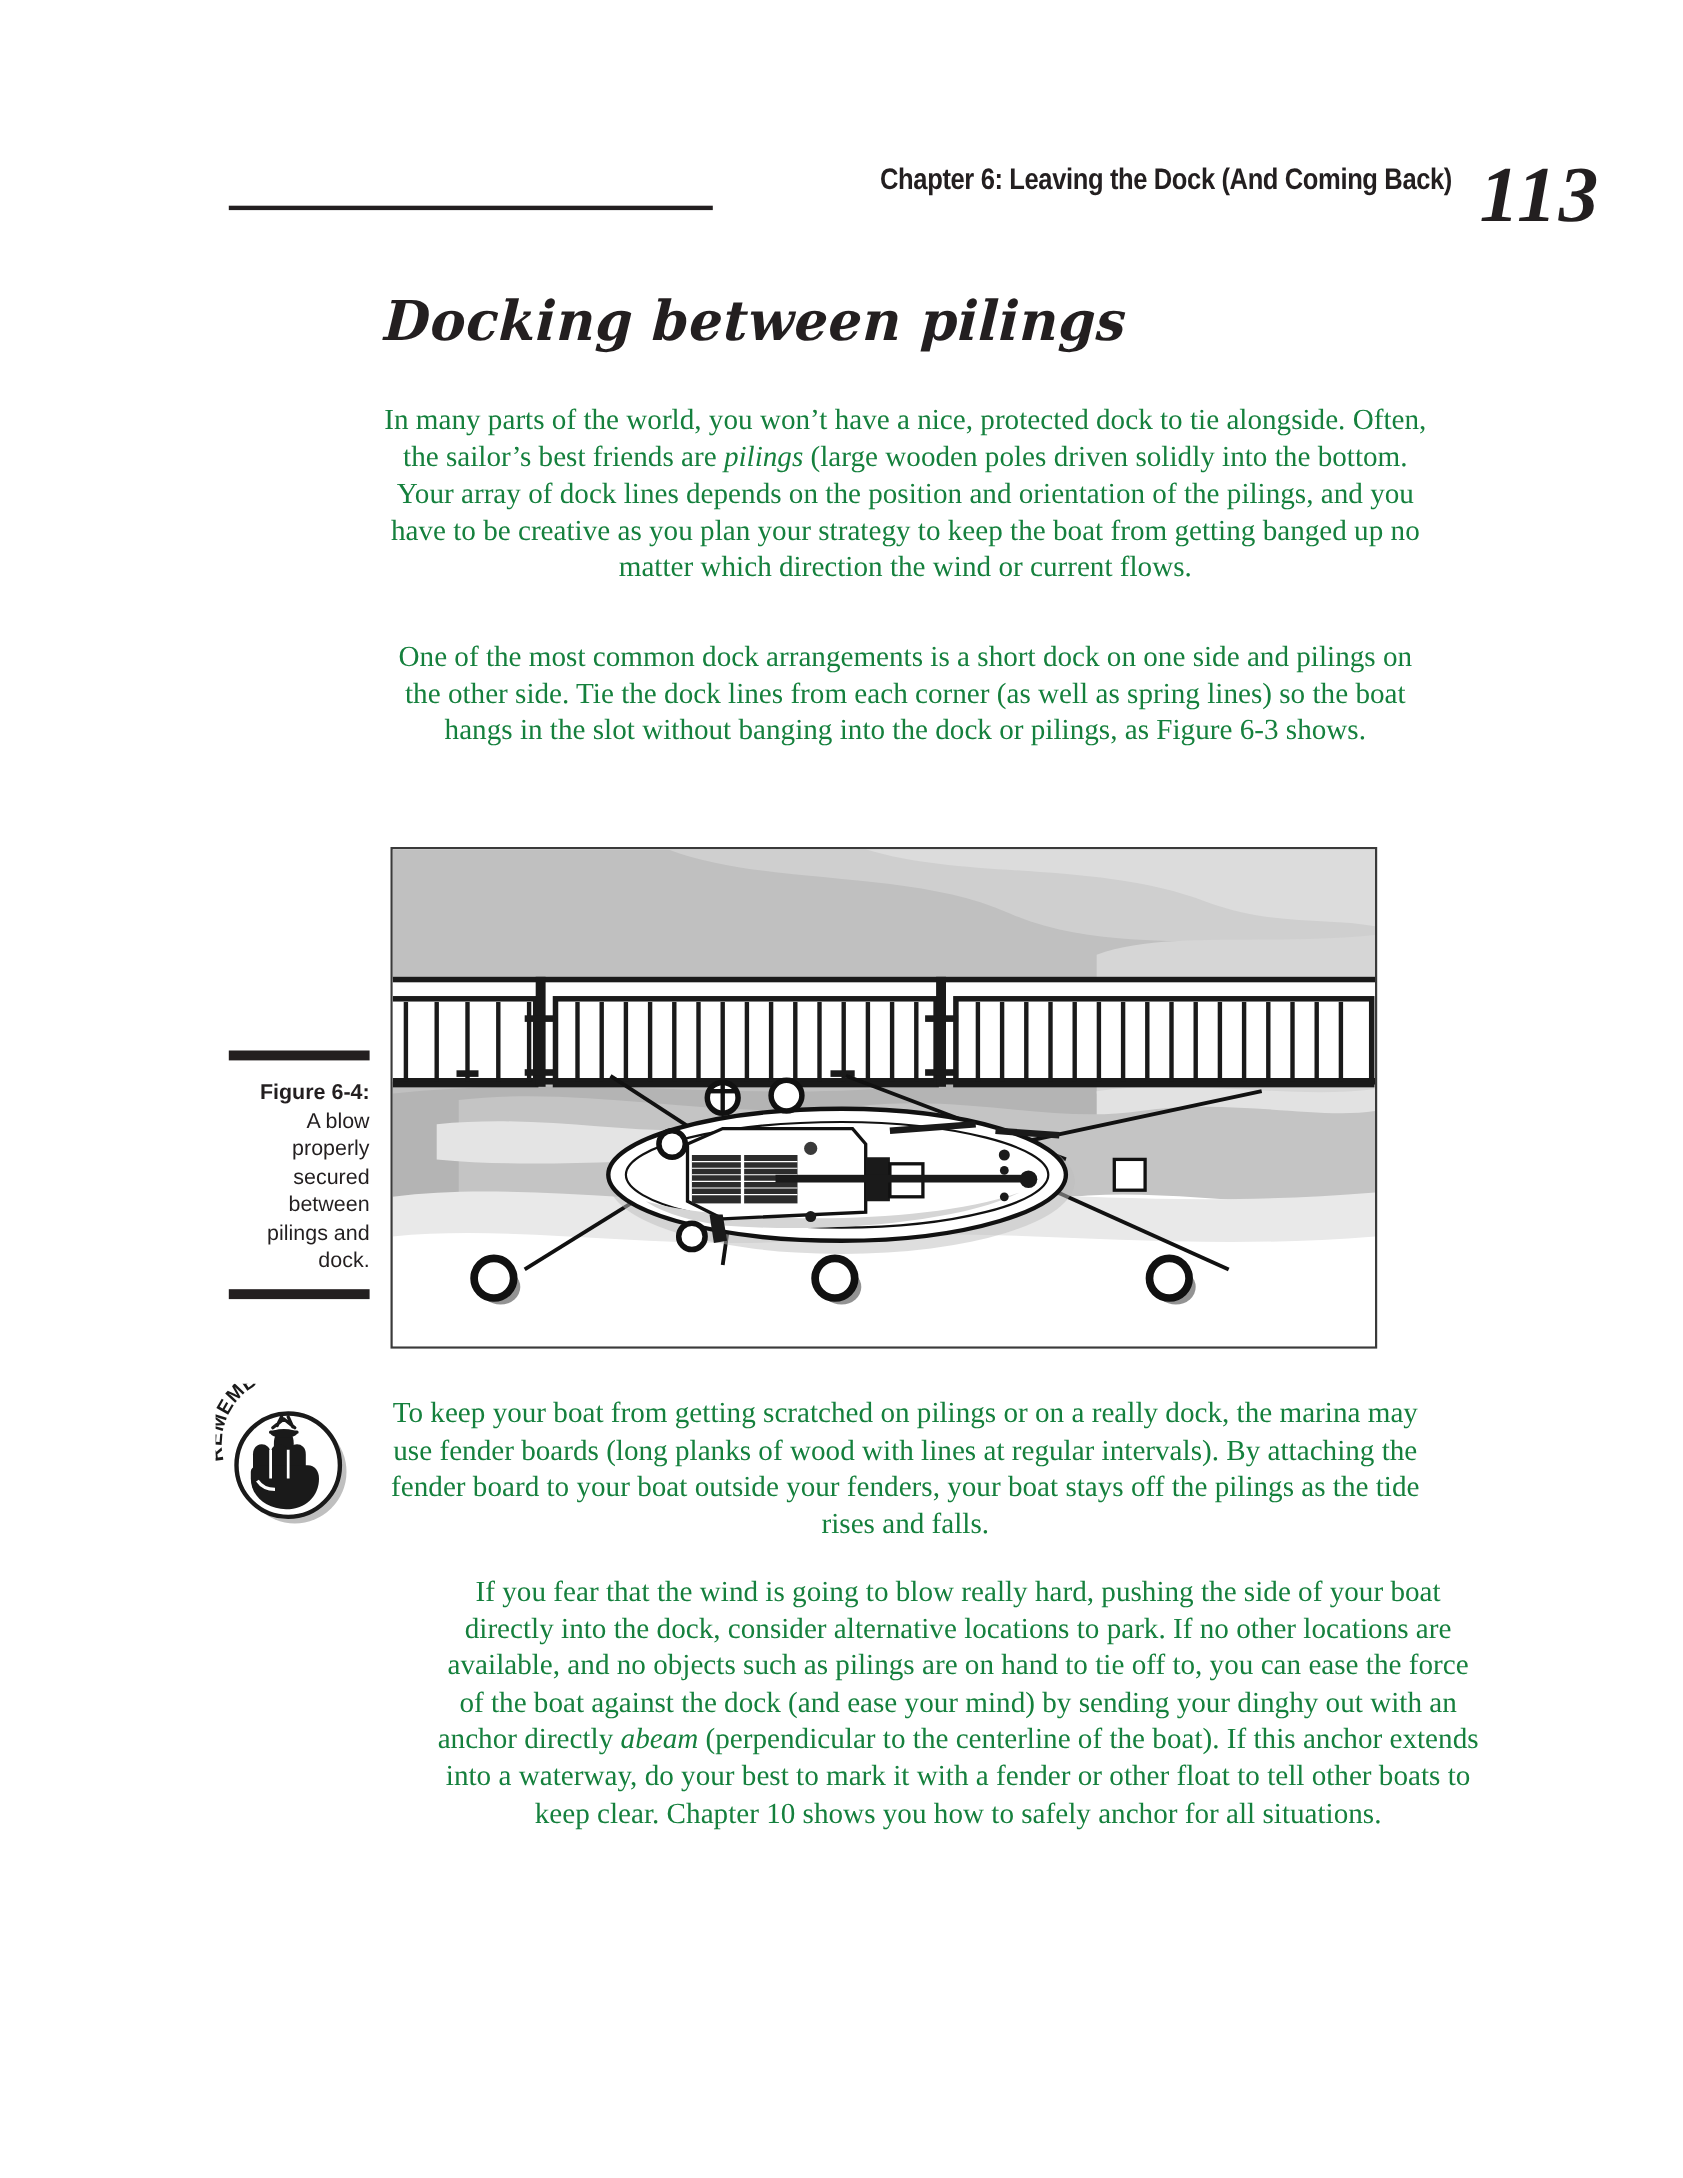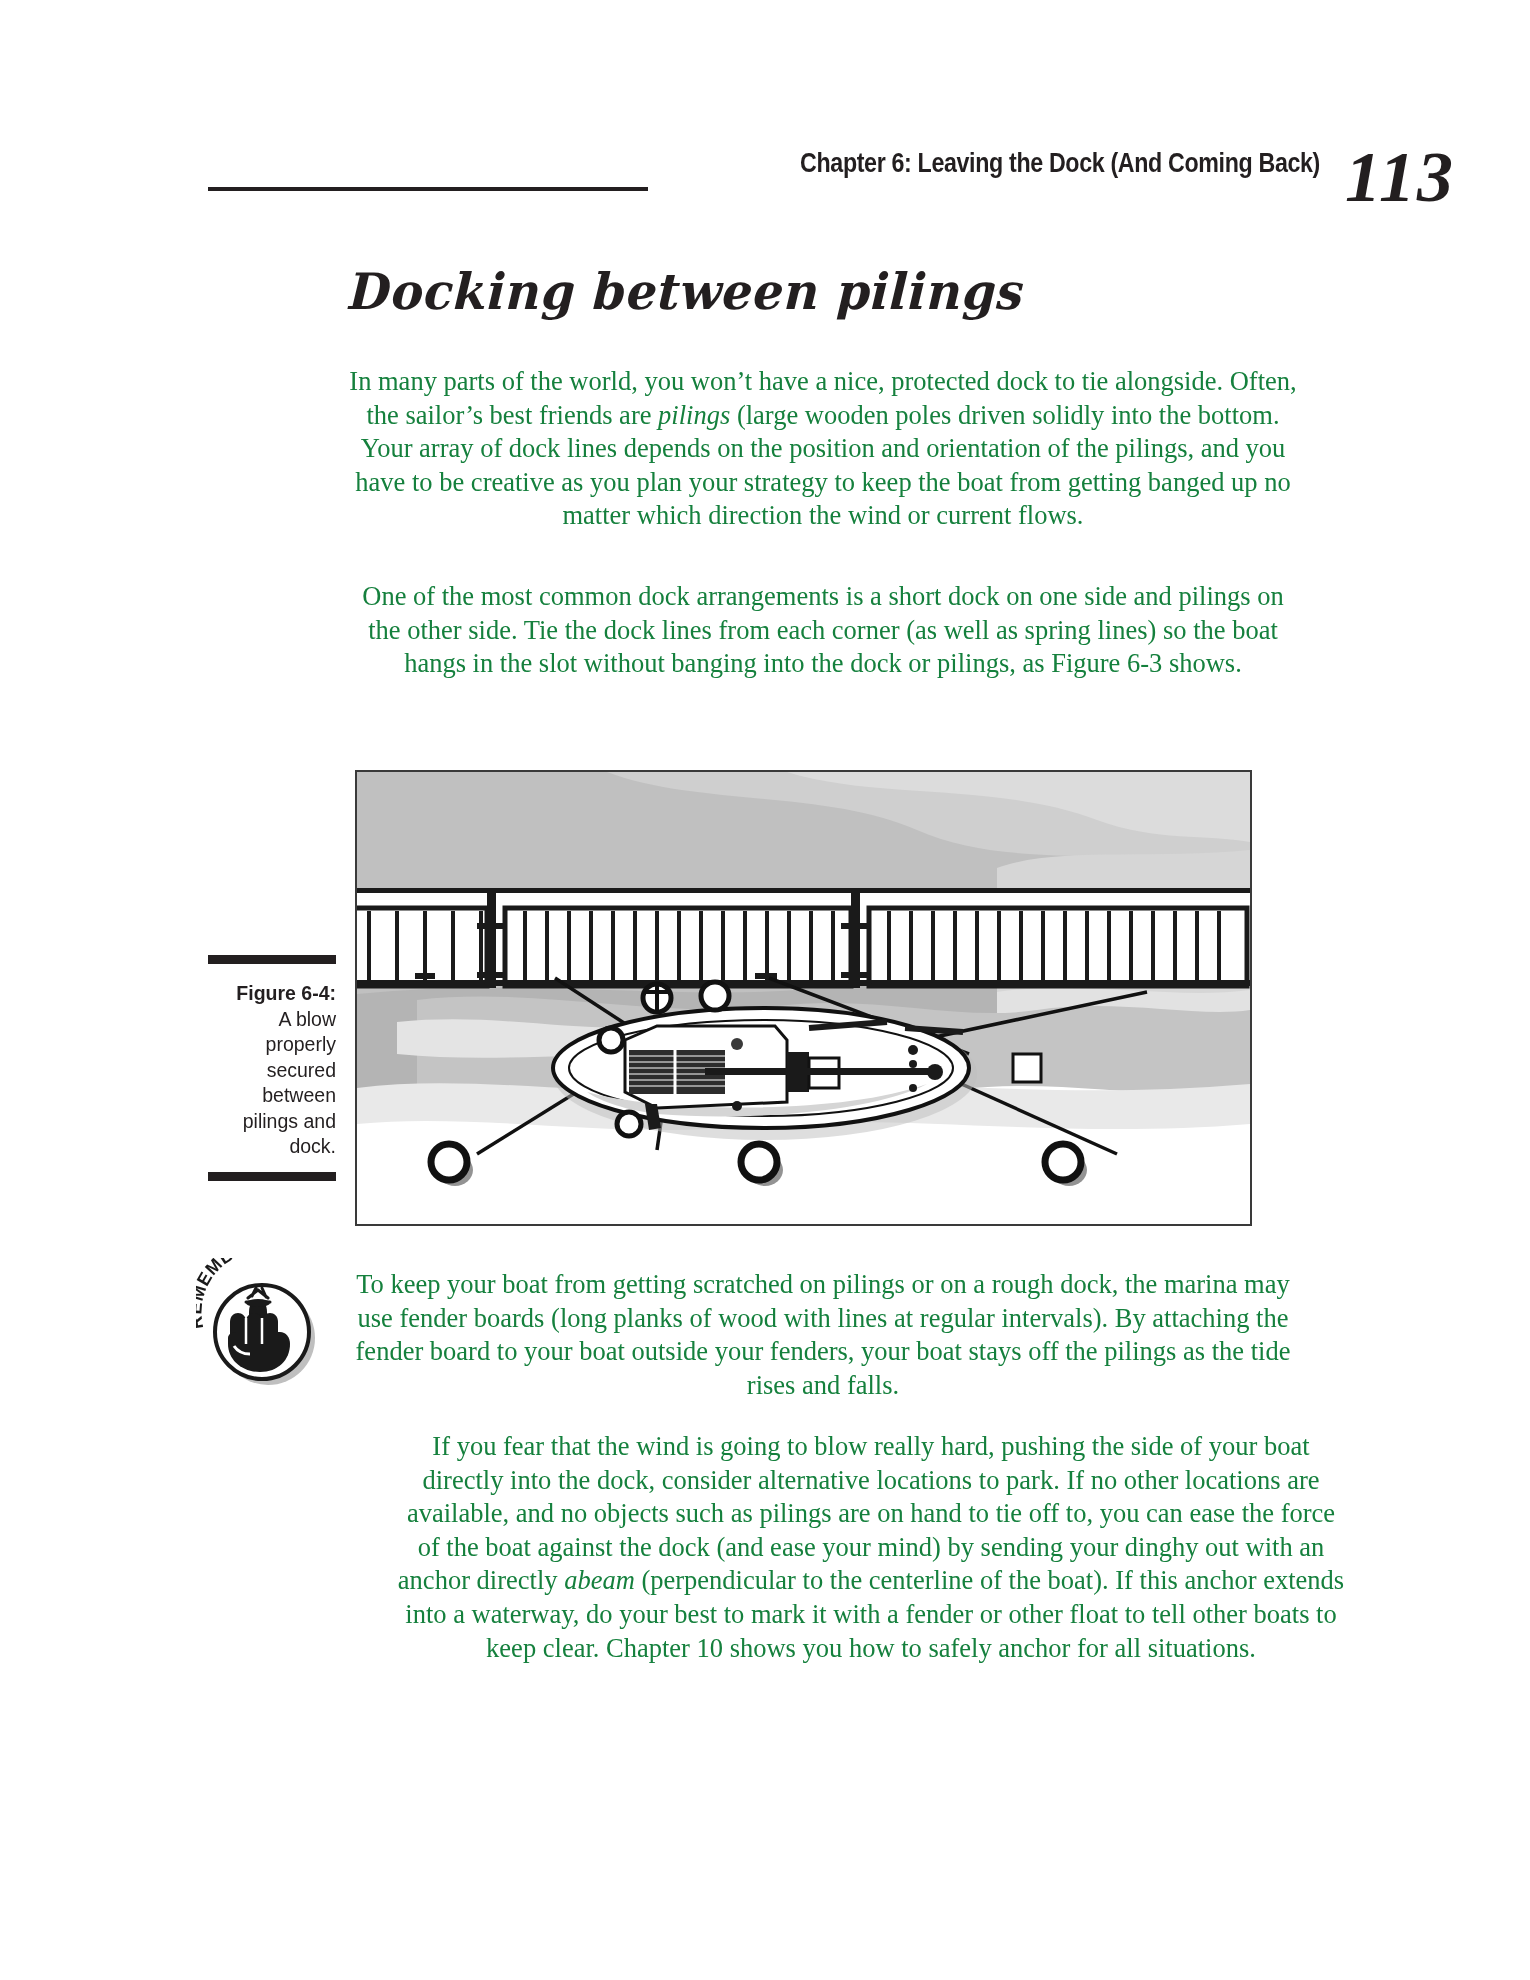--- a/index.html
+++ b/index.html
@@ -164,21 +164,21 @@
   </div>
 
   <div class="sec-heading">Docking between pilings</div>
 
   <div class="body-col">
 
     <p class="body" id="para1"><span>In many parts of the world, you won’t have a nice, protected dock to tie alongside. Often, the sailor’s best friends are </span><span class="it">pilings</span><span> (large wooden poles driven solidly into the bottom. Your array of dock lines depends on the position and orientation of the pilings, and you have to be creative as you plan your strategy to keep the boat from getting banged up no matter which direction the wind or current flows.</span></p>
 
     <p class="body" id="para2">One of the most common dock arrangements is a short dock on one side and pilings on the other side. Tie the dock lines from each corner (as well as spring lines) so the boat hangs in the slot without banging into the dock or pilings, as Figure 6-3 shows.</p>
 
-    <p class="body" id="para3">To keep your boat from getting scratched on pilings or on a rough dock, the marina may use fender boards (long planks of wood with lines at regular intervals). By attaching the fender board to your boat outside your fenders, your boat stays off the pilings as the tide rises and falls.</p>
+    <p class="body" id="para3">To keep your boat from getting scratched on pilings or on a really dock, the marina may use fender boards (long planks of wood with lines at regular intervals). By attaching the fender board to your boat outside your fenders, your boat stays off the pilings as the tide rises and falls.</p>
 
     <p class="body last" id="para4"><span>If you fear that the wind is going to blow really hard, pushing the side of your boat directly into the dock, consider alternative locations to park. If no other locations are available, and no objects such as pilings are on hand to tie off to, you can ease the force of the boat against the dock (and ease your mind) by sending your dinghy out with an anchor directly </span><span class="it">abeam</span><span> (perpendicular to the centerline of the boat). If this anchor extends into a waterway, do your best to mark it with a fender or other float to tell other boats to keep clear. Chapter 10 shows you how to safely anchor for all situations.</span></p>
   </div>
 
   <div class="fig-caption">
     <div class="cap-rule"></div>
     <div class="cap-text">
       <span class="cap-label">Figure 6-4:</span><span>A blow properly secured between pilings and dock.</span>
     </div>
     <div class="cap-rule bottom"></div>

